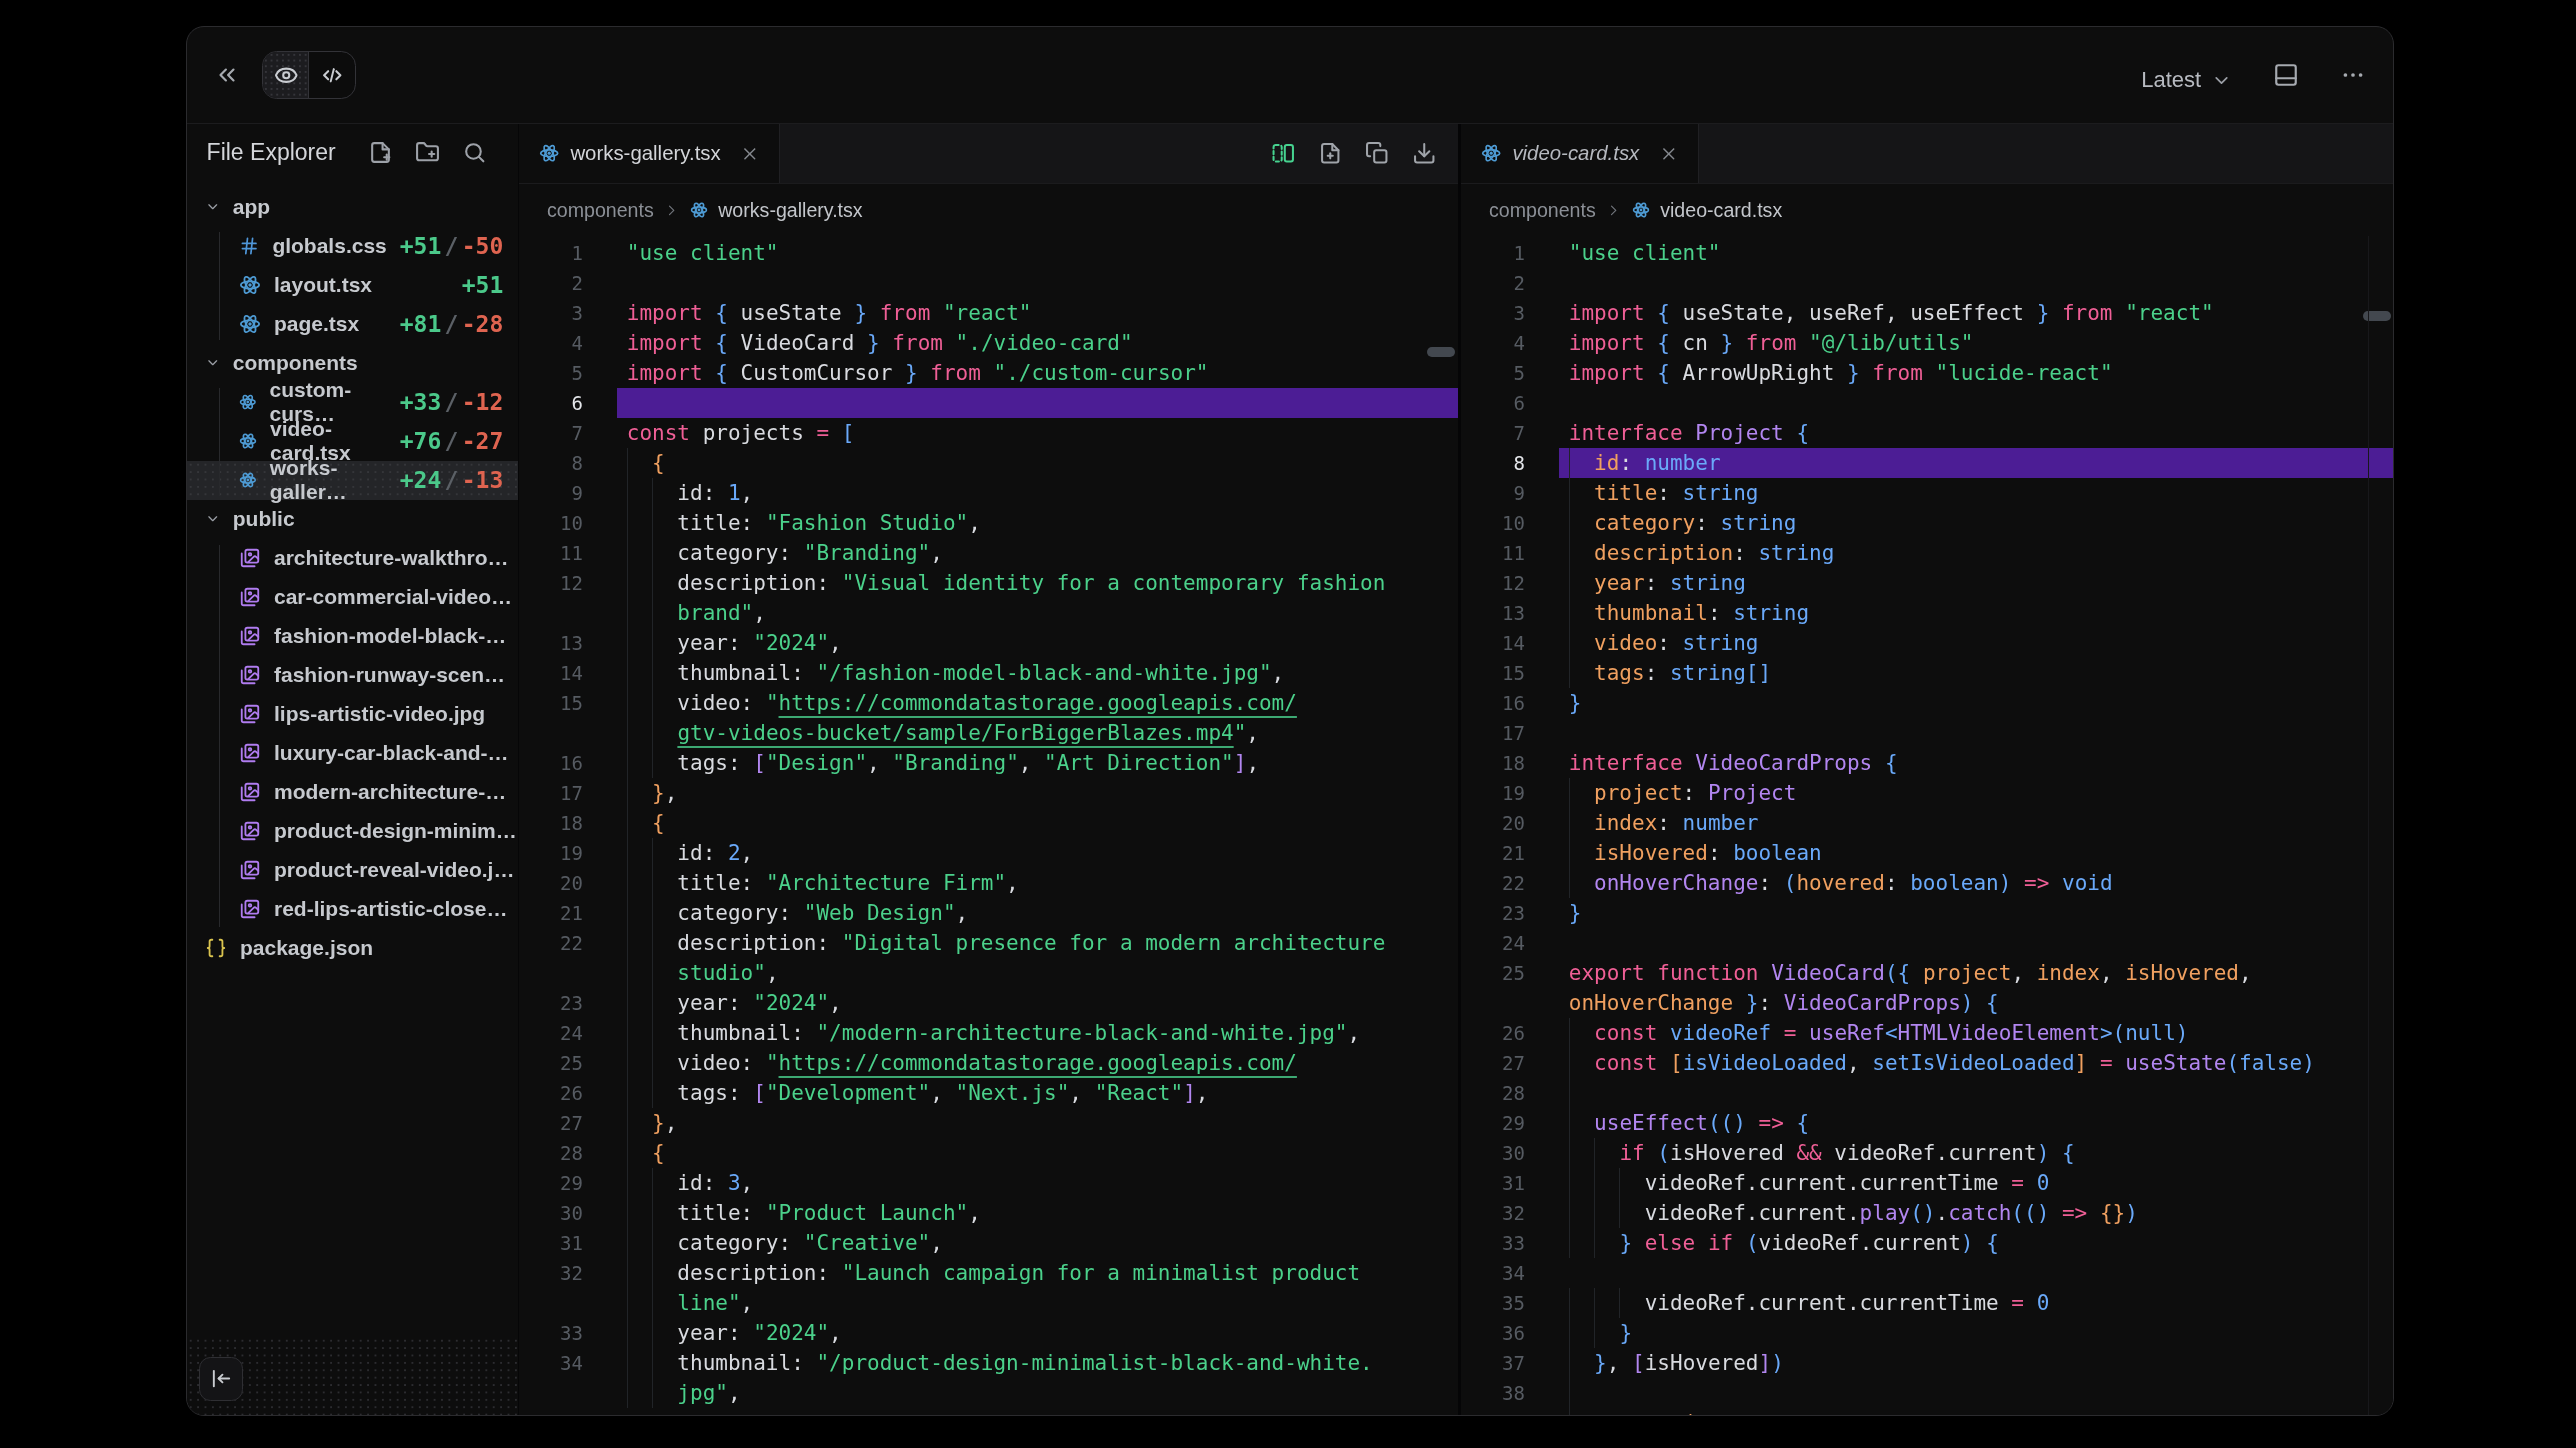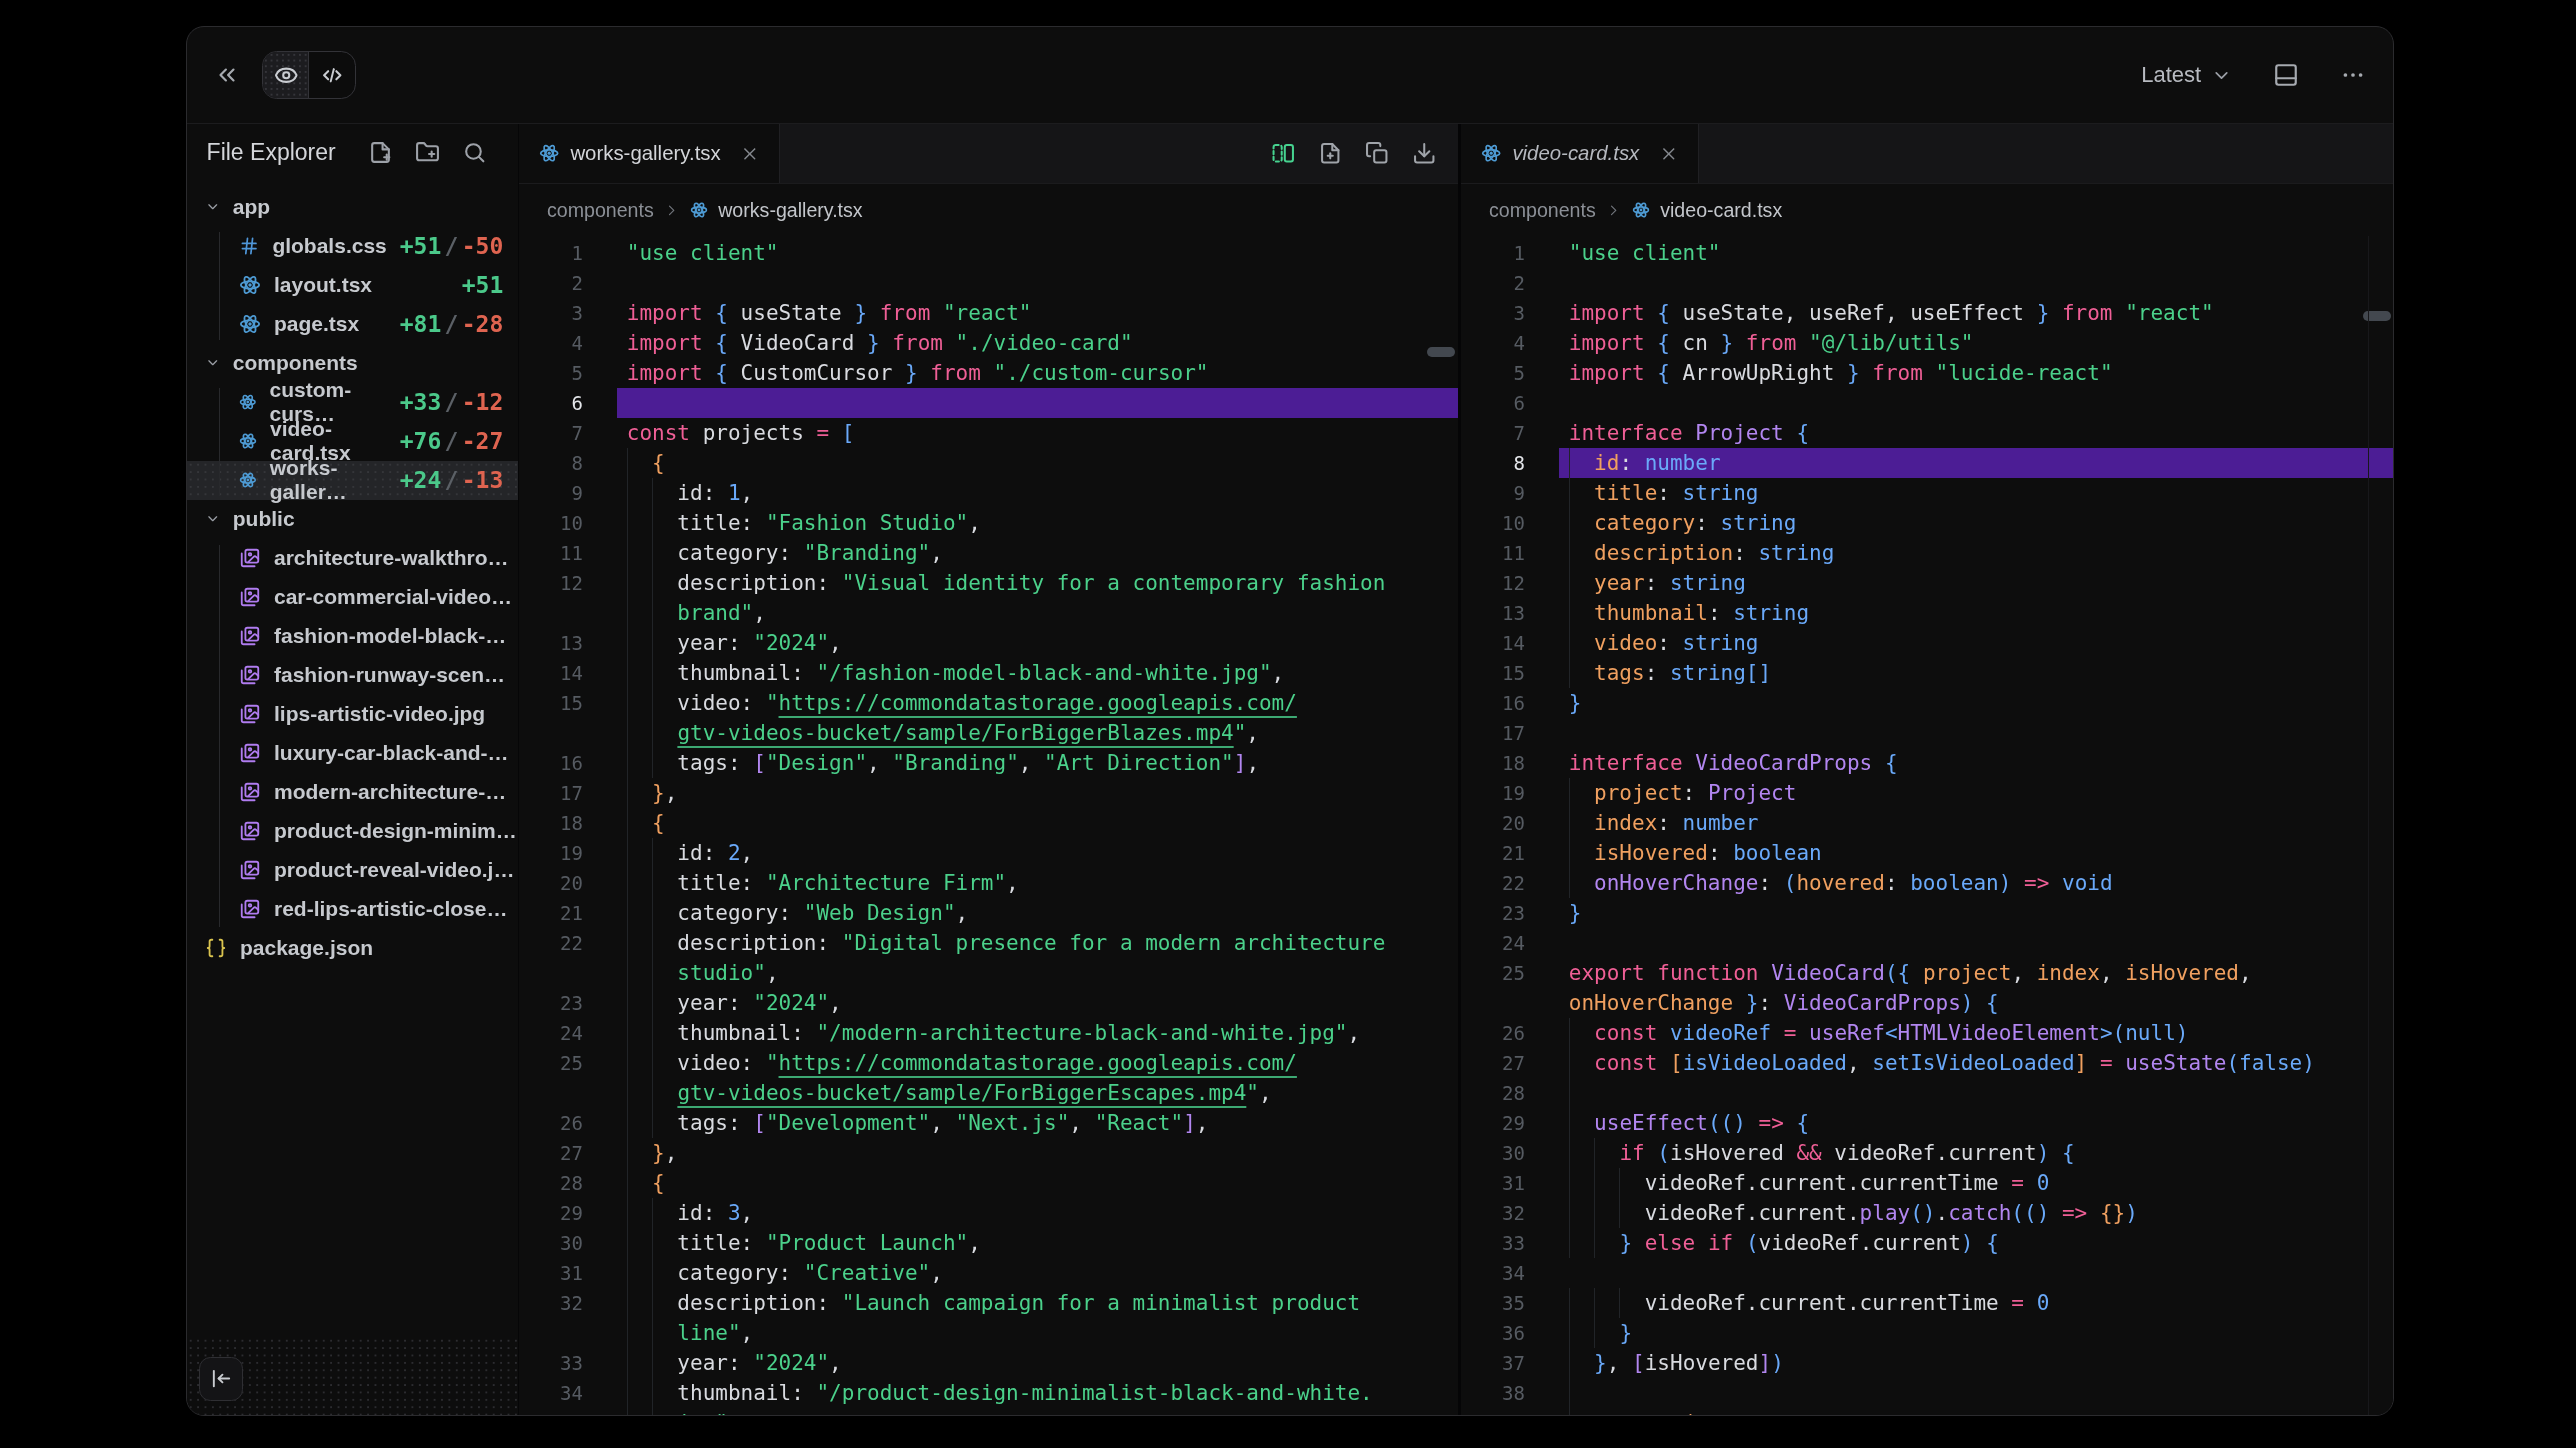--- a/index.html
+++ b/index.html
@@ -16,21 +16,21 @@
   
   .toolbar{height:96px;flex:none;display:flex;align-items:center;padding:0 21px;gap:16.3px;}
   .icn{display:inline-flex;align-items:center;justify-content:center;}
   .icn svg{width:100%;height:100%;fill:none;stroke:currentColor;stroke-width:2;stroke-linecap:round;stroke-linejoin:round;}
   .tb-btn{width:38px;height:38px;display:flex;align-items:center;justify-content:center;background:none;border:none;color:#a6aab0;padding:0;cursor:pointer;}
   .tb-btn .icn{width:26px;height:26px;}
   .toggle{display:flex;border:0.8px solid #333338;border-radius:14.7px;overflow:hidden;background:#0c0c0c;height:46px;}
   .toggle button{width:46px;border:none;background:transparent;color:#c9ccd1;display:flex;align-items:center;justify-content:center;padding:0;cursor:pointer;}
   .toggle button .icn{width:24.5px;height:24.5px;}
   .toggle button.active{background:#1c1c1f;background-image:radial-gradient(#35353a 1px,transparent 1.1px);background-size:5.7px 5.7px;border-right:0.8px solid #333338;}
-  .toolbar-right{margin-left:auto;display:flex;align-items:center;gap:29px;}
+  .toolbar-right{margin-left:auto;display:flex;align-items:flex-end;gap:29px;}
   .version-btn{display:flex;align-items:center;gap:9.8px;background:none;border:none;color:#b7bac0;font-size:22px;font-family:inherit;cursor:pointer;}
   .version-btn .icn{width:21px;height:21px;color:#9a9ea5;}
   
   .content{flex:1;display:flex;min-height:0;border-top:0.8px solid #1c1c1e;}
   .sidebar{width:331px;flex:none;position:relative;display:flex;flex-direction:column;background:#0d0d0d;border-right:1.6px solid #060607;}
   .pane{display:flex;flex-direction:column;min-width:0;background:#0d0d0d;position:relative;}
   .pane-left{width:942px;flex:none;border-right:3.3px solid #050506;box-sizing:border-box;}
   .pane-right{flex:1;}
   
   .sb-header{height:57px;flex:none;display:flex;align-items:center;padding:0 29px 0 19.6px;}
@@ -522,21 +522,20 @@
           <div class="crow"><span class="ln">17</span><div class="ct"><span class="guide" style="left: 9.8px;"></span><span class="tk-w">  </span><span class="tk-o">}</span><span class="tk-w">,</span></div></div>
           <div class="crow"><span class="ln">18</span><div class="ct"><span class="guide" style="left: 9.8px;"></span><span class="tk-w">  </span><span class="tk-o">{</span></div></div>
           <div class="crow"><span class="ln">19</span><div class="ct"><span class="guide" style="left: 9.8px;"></span><span class="guide" style="left: 35px;"></span><span class="tk-w">    id: </span><span class="tk-b">2</span><span class="tk-w">,</span></div></div>
           <div class="crow"><span class="ln">20</span><div class="ct"><span class="guide" style="left: 9.8px;"></span><span class="guide" style="left: 35px;"></span><span class="tk-w">    title: </span><span class="tk-s">"Architecture Firm"</span><span class="tk-w">,</span></div></div>
           <div class="crow"><span class="ln">21</span><div class="ct"><span class="guide" style="left: 9.8px;"></span><span class="guide" style="left: 35px;"></span><span class="tk-w">    category: </span><span class="tk-s">"Web Design"</span><span class="tk-w">,</span></div></div>
           <div class="crow"><span class="ln">22</span><div class="ct"><span class="guide" style="left: 9.8px;"></span><span class="guide" style="left: 35px;"></span><span class="tk-w">    description: </span><span class="tk-s">"Digital presence for a modern architecture</span></div></div>
           <div class="crow"><span class="ln"></span><div class="ct"><span class="guide" style="left: 9.8px;"></span><span class="guide" style="left: 35px;"></span><span class="tk-s">    studio"</span><span class="tk-w">,</span></div></div>
           <div class="crow"><span class="ln">23</span><div class="ct"><span class="guide" style="left: 9.8px;"></span><span class="guide" style="left: 35px;"></span><span class="tk-w">    year: </span><span class="tk-s">"2024"</span><span class="tk-w">,</span></div></div>
           <div class="crow"><span class="ln">24</span><div class="ct"><span class="guide" style="left: 9.8px;"></span><span class="guide" style="left: 35px;"></span><span class="tk-w">    thumbnail: </span><span class="tk-s">"/modern-architecture-black-and-white.jpg"</span><span class="tk-w">,</span></div></div>
           <div class="crow"><span class="ln">25</span><div class="ct"><span class="guide" style="left: 9.8px;"></span><span class="guide" style="left: 35px;"></span><span class="tk-w">    video: </span><span class="tk-s">"</span><span class="tk-u">https://commondatastorage.googleapis.com/</span></div></div>
-          <div class="crow"><span class="ln"></span><div class="ct"><span class="guide" style="left: 9.8px;"></span><span class="guide" style="left: 35px;"></span><span class="tk-w">    </span><span class="tk-u">gtv-videos-bucket/sample/ForBiggerEscapes.mp4</span><span class="tk-s">"</span><span class="tk-w">,</span></div></div>
           <div class="crow"><span class="ln">26</span><div class="ct"><span class="guide" style="left: 9.8px;"></span><span class="guide" style="left: 35px;"></span><span class="tk-w">    tags: </span><span class="tk-p">[</span><span class="tk-s">"Development"</span><span class="tk-w">, </span><span class="tk-s">"Next.js"</span><span class="tk-w">, </span><span class="tk-s">"React"</span><span class="tk-p">]</span><span class="tk-w">,</span></div></div>
           <div class="crow"><span class="ln">27</span><div class="ct"><span class="guide" style="left: 9.8px;"></span><span class="tk-w">  </span><span class="tk-o">}</span><span class="tk-w">,</span></div></div>
           <div class="crow"><span class="ln">28</span><div class="ct"><span class="guide" style="left: 9.8px;"></span><span class="tk-w">  </span><span class="tk-o">{</span></div></div>
           <div class="crow"><span class="ln">29</span><div class="ct"><span class="guide" style="left: 9.8px;"></span><span class="guide" style="left: 35px;"></span><span class="tk-w">    id: </span><span class="tk-b">3</span><span class="tk-w">,</span></div></div>
           <div class="crow"><span class="ln">30</span><div class="ct"><span class="guide" style="left: 9.8px;"></span><span class="guide" style="left: 35px;"></span><span class="tk-w">    title: </span><span class="tk-s">"Product Launch"</span><span class="tk-w">,</span></div></div>
           <div class="crow"><span class="ln">31</span><div class="ct"><span class="guide" style="left: 9.8px;"></span><span class="guide" style="left: 35px;"></span><span class="tk-w">    category: </span><span class="tk-s">"Creative"</span><span class="tk-w">,</span></div></div>
           <div class="crow"><span class="ln">32</span><div class="ct"><span class="guide" style="left: 9.8px;"></span><span class="guide" style="left: 35px;"></span><span class="tk-w">    description: </span><span class="tk-s">"Launch campaign for a minimalist product</span></div></div>
           <div class="crow"><span class="ln"></span><div class="ct"><span class="guide" style="left: 9.8px;"></span><span class="guide" style="left: 35px;"></span><span class="tk-s">    line"</span><span class="tk-w">,</span></div></div>
           <div class="crow"><span class="ln">33</span><div class="ct"><span class="guide" style="left: 9.8px;"></span><span class="guide" style="left: 35px;"></span><span class="tk-w">    year: </span><span class="tk-s">"2024"</span><span class="tk-w">,</span></div></div>
           <div class="crow"><span class="ln">34</span><div class="ct"><span class="guide" style="left: 9.8px;"></span><span class="guide" style="left: 35px;"></span><span class="tk-w">    thumbnail: </span><span class="tk-s">"/product-design-minimalist-black-and-white.</span></div></div>

